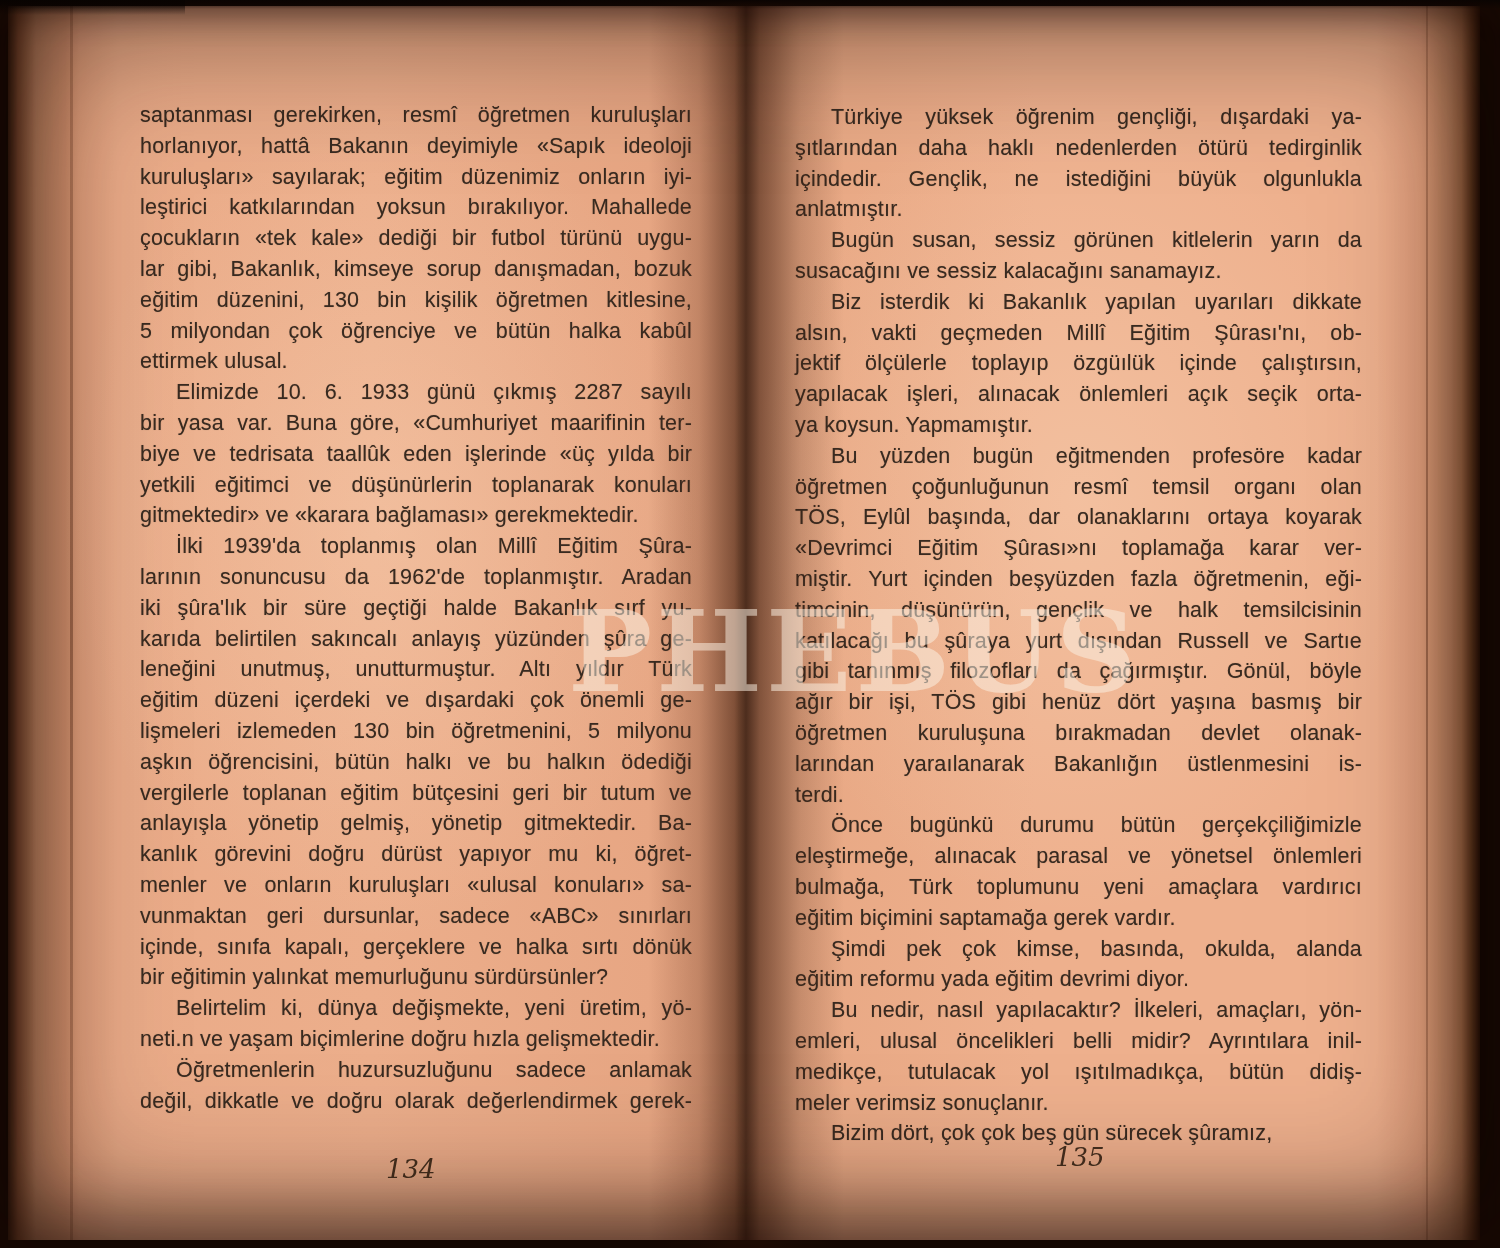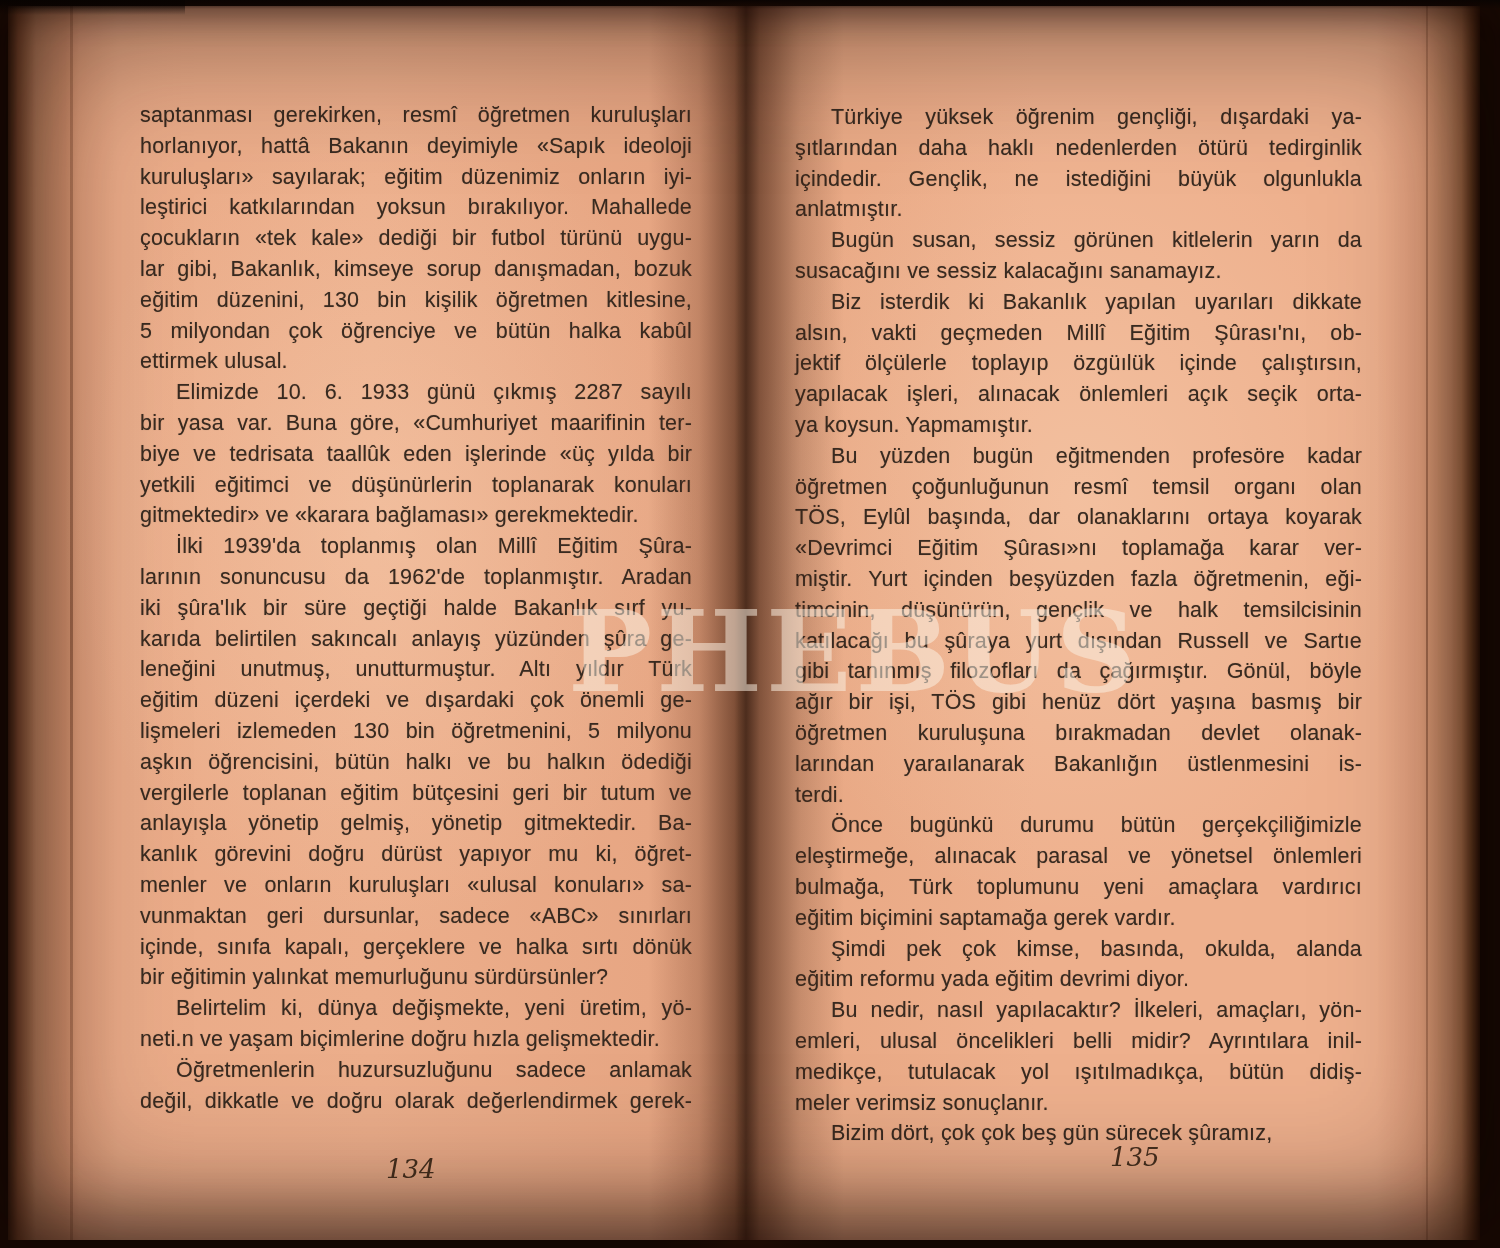--- a/index.html
+++ b/index.html
@@ -83,21 +83,21 @@
   
   .page-number {
     position: absolute;
     font-family: "DejaVu Serif", serif;
     font-style: italic;
     font-size: 26px;
     color: #46301f;
     z-index: 20;
   }
   .page-number-left  { left: 386px; top: 1154px; }
-  .page-number-right { left: 1110px; top: 1142px; }
+  .page-number-right { left: 1055px; top: 1142px; }
 
   
   .watermark {
     position: absolute;
     left: 568px; top: 586px;
     font-family: "DejaVu Serif", serif;
     font-size: 112px;
     font-weight: bold;
     letter-spacing: 4px;
     color: rgba(252,241,228,0.52);

